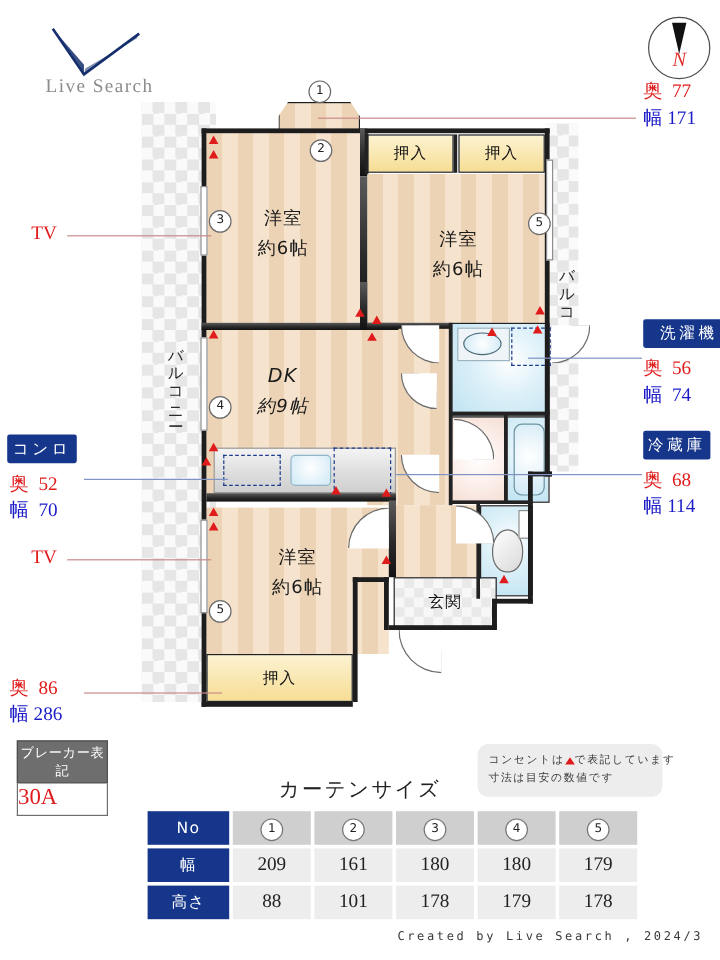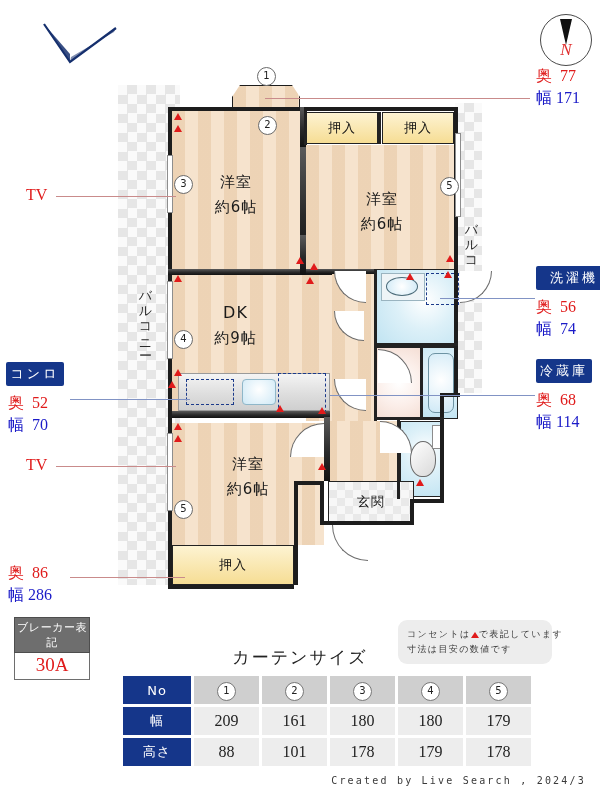--- a/index.html
+++ b/index.html
@@ -83,21 +83,21 @@
   .dimrow .v.b{color:#1b1bc8;}
   .lead{position:absolute;height:0;border-top:1px solid #8193c4;}
   .leadr{position:absolute;height:0;border-top:1px solid #c98b8b;}
   .tvlab{position:absolute;color:#e01b1b;font-size:16px;
      font-family:"Liberation Serif","DejaVu Serif",serif;}
 
   
   #breaker{left:14px;top:617px;width:76px;}
   #breaker .bh{background:#6e6e6e;color:#fff;font-size:11px;text-align:center;
      padding:2px 0;border:1px solid #4d4d4d;font-family:"DejaVu Sans",sans-serif;letter-spacing:.5px;}
-  #breaker .bv{background:#fff;color:#e01b1b;font-size:19px;text-align:center;
+  #breaker .bv{background:#fff;color:#e01b1b;font-size:19px;text-align:left;
      padding:1px 0 3px;border:1px solid #6e6e6e;border-top:none;
      font-family:"Liberation Serif","DejaVu Serif",serif;}
 
   
   #note{left:398px;top:620px;width:154px;background:#ededed;border-radius:9px;
      padding:7px 9px;box-sizing:border-box;}
   #note div{font-size:9px;color:#3a3a3a;letter-spacing:1.4px;line-height:1.65;
      font-family:"DejaVu Sans",sans-serif;white-space:nowrap;}
   .tri-inline{display:inline-block;width:0;height:0;border-left:4px solid transparent;
      border-right:4px solid transparent;border-bottom:6px solid #e01b1b;vertical-align:middle;}
@@ -121,20 +121,21 @@
 </style>
 </head>
 <body>
 
 <div class="abs" id="logo">
   <svg class="mark" viewBox="0 0 80 46">
     <path d="M4 4 L30 42 L76 8" fill="none" stroke="#16306e" stroke-width="2.2"></path>
     <path d="M4 4 L30 42 L30 34 Z" fill="#16306e" opacity=".85"></path>
     <path d="M30 42 L76 8 L74 12 L31 37 Z" fill="#16306e" opacity=".55"></path>
   </svg>
+  <div class="name">Live Search</div>
 </div>
 
 <div class="abs" id="compass">
   <div class="ring"></div>
   <div class="needle"></div>
   <div class="n">N</div>
 </div>
 
 <div class="abs" id="plan">
 
@@ -160,21 +161,21 @@
 
   <div class="closet" style="left:196px;top:27px;width:72px;height:32px;">
     <div class="clabel">押入</div>
   </div>
   <div class="closet" style="left:272px;top:27px;width:72px;height:32px;">
     <div class="clabel">押入</div>
   </div>
 
   <div class="room" style="left:62px;top:188px;width:160px;height:144px;"></div>
   <div class="room" style="left:196px;top:184px;width:70px;height:152px;"></div>
-  <div class="rlabel" style="left:62px;top:208px;width:127px;">
+  <div class="rlabel" style="left:62px;top:208px;width:127px;font-style:italic;">
     <div class="rname" style="font-size:16px;">DK</div>
     <div class="rsize">約9帖</div>
   </div>
 
   <div style="position:absolute;left:68px;top:288px;width:152px;height:38px;
        background:linear-gradient(180deg,#f4f4f4 0%,#dedede 55%,#cfcfcf 100%);border:1px solid #9a9a9a;box-sizing:border-box;"></div>
   <div style="position:absolute;left:76px;top:294px;width:46px;height:24px;border:1.2px dashed #1b3a8a;"></div>
   <div style="position:absolute;left:132px;top:294px;width:32px;height:24px;border-radius:4px;
        background:radial-gradient(circle at 50% 40%,#ffffff,#cfe9f6);border:1px solid #8fb7c9;"></div>
   <div style="position:absolute;left:168px;top:288px;width:46px;height:38px;border:1.2px dashed #1b3a8a;"></div>

